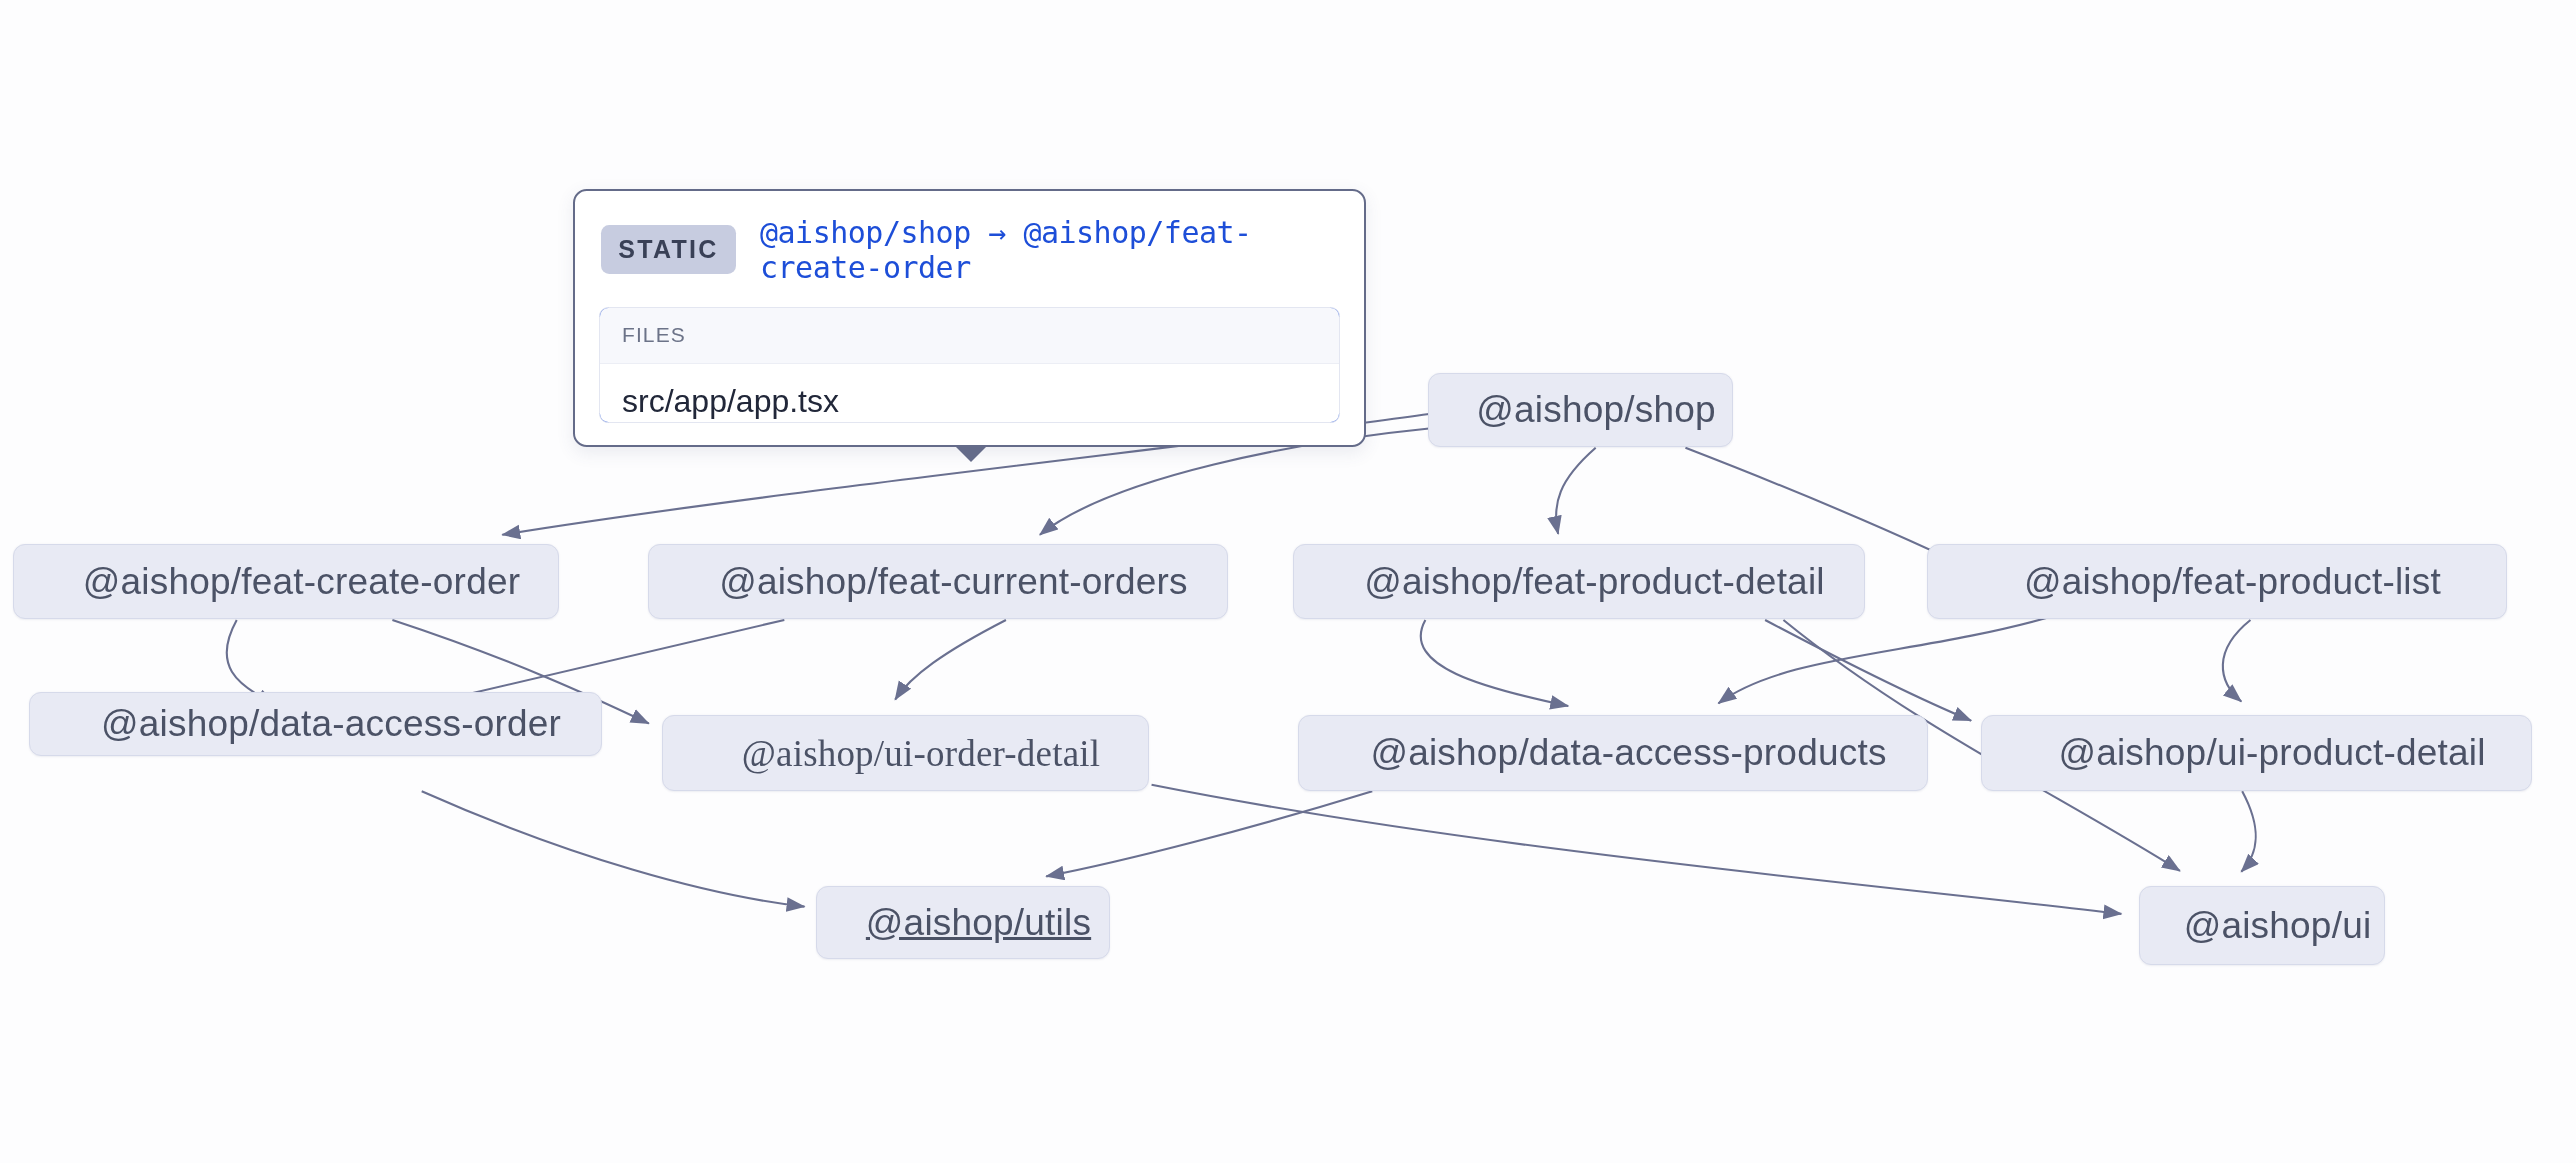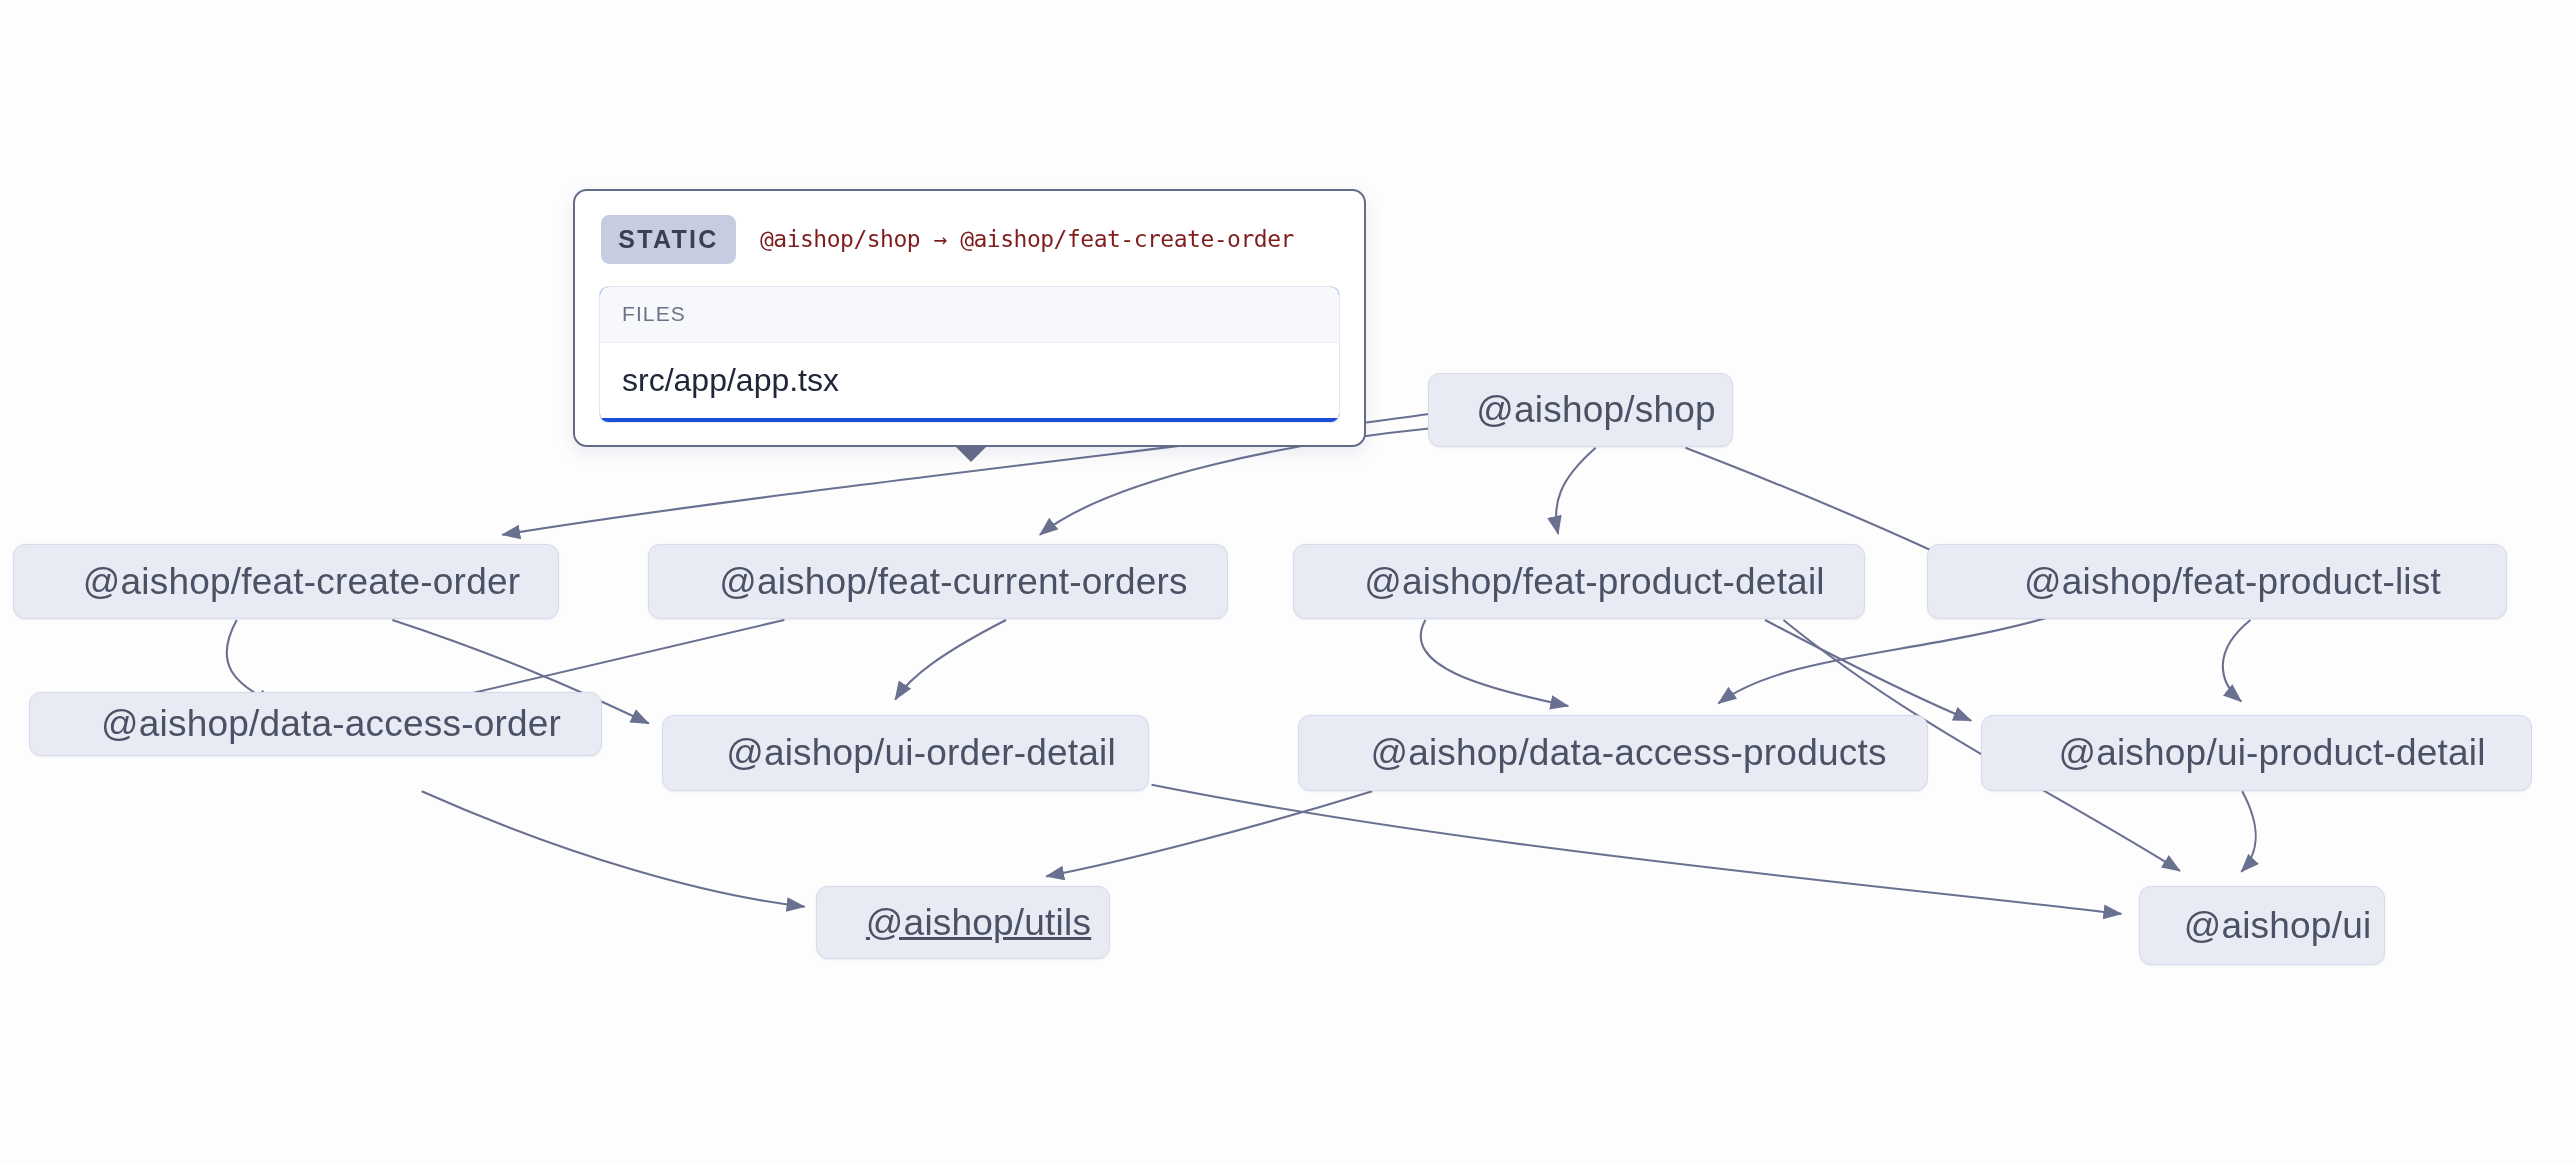--- a/index.html
+++ b/index.html
@@ -36,21 +36,21 @@
     border-top:17.4px solid var(--tooltip-border);
   }
   .tooltip-head{display:flex;align-items:center;gap:24px;margin:1.8px 1.8px 22px 1.8px;}
   .badge{
     background:var(--badge-fill);color:var(--badge-text);
     font-weight:bold;font-size:25px;letter-spacing:2.3px;
     padding:12px 17.4px;border-radius:8.2px;line-height:1;
   }
   .edge-label{
     font-family:"DejaVu Sans Mono","Liberation Mono",monospace;
-    font-size:23px;color:#7f1d1d;letter-spacing:-0.5px;
+    font-size:30px;color:#1d4ed8;letter-spacing:-0.5px;
   }
   .files-panel{
     border:1.8px solid #e3e6f1;border-radius:9.2px;overflow:hidden;
     background:#1d4ed8;flex:1;min-height:0;
   }
   .files-header{
     background:#f7f8fc;border-bottom:1.8px solid #eceef5;
     padding:15.6px 22px;font-size:21px;letter-spacing:1.1px;
     color:#6c7388;
   }
@@ -87,21 +87,21 @@
       <path d="M1498,864 C1365,905 1230,940 1142,957" class="edge" marker-end="url(#arrow)"></path>
     </svg>
 
   <div id="node-layer">
       <div class="node" style="left: 1428px; top: 373px; width: 305px; height: 74px;">@aishop/shop</div>
       <div class="node" style="left: 13px; top: 544px; width: 546px; height: 75px;">@aishop/feat-create-order</div>
       <div class="node" style="left: 648px; top: 544px; width: 580px; height: 75px;">@aishop/feat-current-orders</div>
       <div class="node" style="left: 1293px; top: 544px; width: 572px; height: 75px;">@aishop/feat-product-detail</div>
       <div class="node" style="left: 1927px; top: 544px; width: 580px; height: 75px;">@aishop/feat-product-list</div>
       <div class="node" style="left: 29px; top: 692px; width: 573px; height: 64px;">@aishop/data-access-order</div>
-      <div class="node" style="left: 662px; top: 715px; width: 487px; height: 76px;">@aishop/ui-order-detail</div>
+      <div class="node" style="left: 662px; top: 715px; width: 487px; height: 76px; font-family: Liberation Serif, serif;">@aishop/ui-order-detail</div>
       <div class="node" style="left: 1298px; top: 715px; width: 630px; height: 76px;">@aishop/data-access-products</div>
       <div class="node" style="left: 1981px; top: 715px; width: 551px; height: 76px;">@aishop/ui-product-detail</div>
       <div class="node" style="left: 816px; top: 886px; width: 294px; height: 73px; text-decoration: underline;">@aishop/utils</div>
       <div class="node" style="left: 2139px; top: 886px; width: 246px; height: 79px;">@aishop/ui</div>
     </div>
 
   <div class="tooltip" style="left: 573px; top: 189px; width: 793px; height: 258px;">
     <div class="tooltip-head">
       <span class="badge">STATIC</span>
       <span class="edge-label">@aishop/shop → @aishop/feat-create-order</span>

